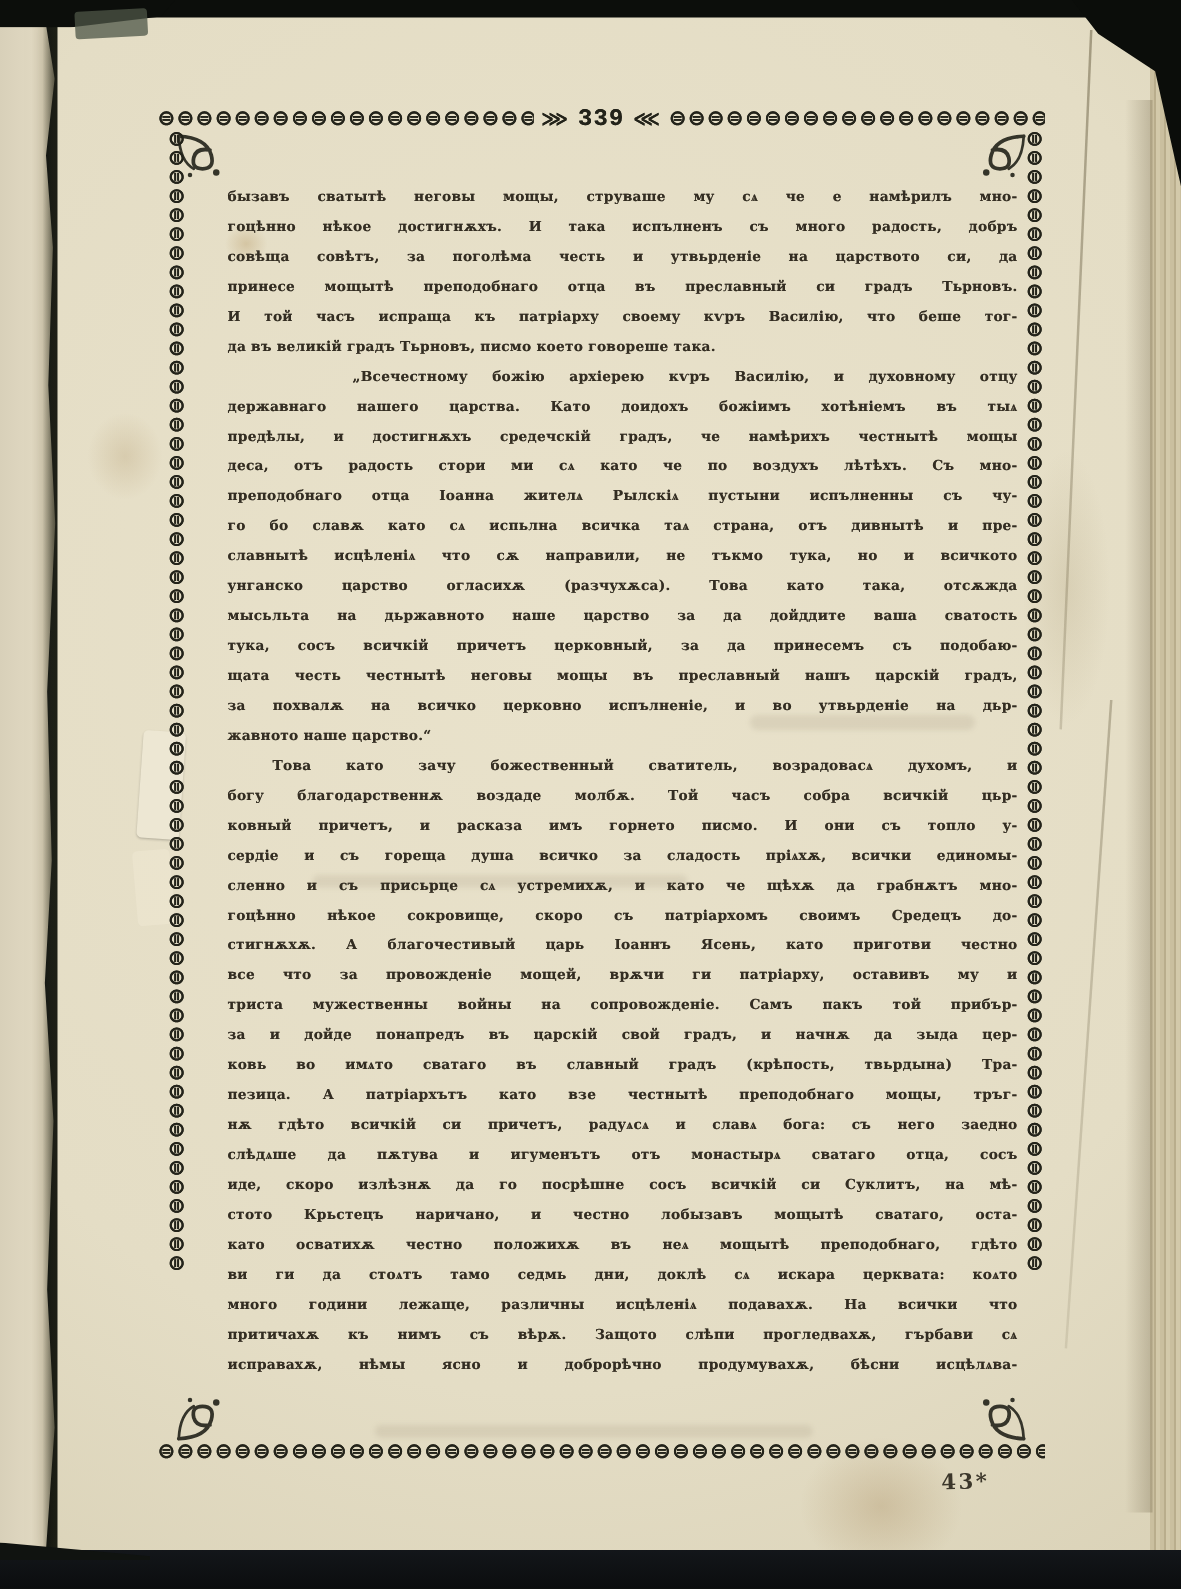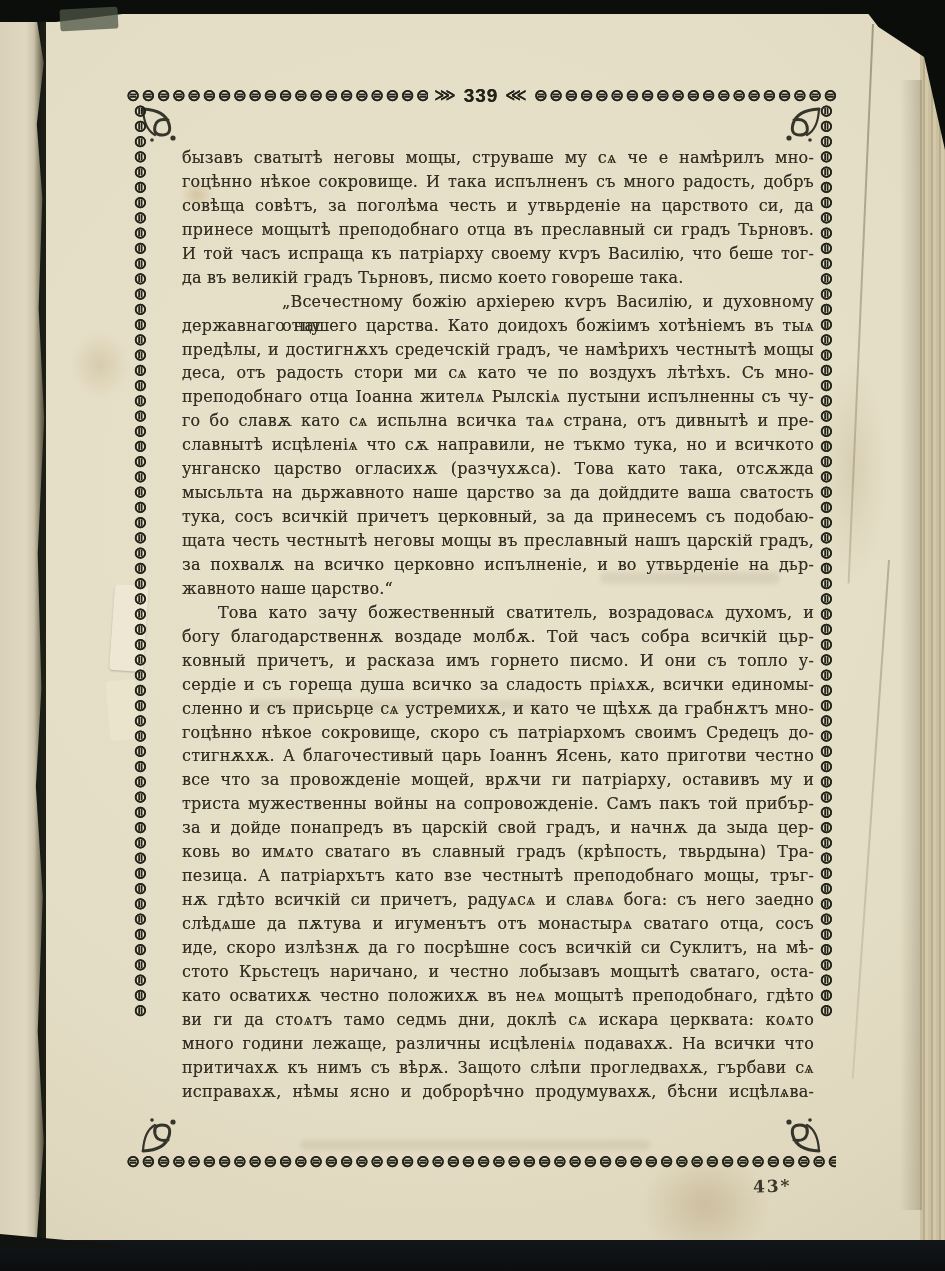--- a/index.html
+++ b/index.html
@@ -69,32 +69,32 @@
   .chain-top{position:absolute;left:126px;top:84px;width:710px;height:22px;display:flex;
      align-items:center;}
   .chain-bottom{position:absolute;left:126px;top:1150px;width:710px;height:22px;display:flex;
      align-items:center;}
   .chain-seg{flex:1 1 0;overflow:hidden;}
   .chain-vert{position:absolute;width:22px;overflow:hidden;
      writing-mode:vertical-rl;text-orientation:mixed;height:1046px;top:104px;}
   .chain-left{left:127px;}
   .chain-right{left:813px;}
   .header-group{display:flex;align-items:center;gap:7px;padding:0 6px;}
-  .pageno{font-family:Liberation Sans, sans-serif;font-weight:bold;font-size:19px;color:#23231a;
+  .pageno{font-family:Liberation Mono, monospace;font-weight:bold;font-size:19px;color:#23231a;
      letter-spacing:1px;}
   .head-orn{font-family:"DejaVu Sans",sans-serif;font-weight:bold;font-size:15px;color:#23231a;}
   .corner{position:absolute;width:42px;height:42px;opacity:.9;}
   .corner-tl{left:140px;top:106px;}
   .corner-tr{left:780px;top:106px;transform:scaleX(-1);}
   .corner-bl{left:140px;top:1112px;transform:scaleY(-1);}
   .corner-br{left:780px;top:1112px;transform:scale(-1,-1);}
 
   
   .textblock{position:absolute;left:182px;top:146px;width:632px;color:#332d22;}
-  .tl{font-family:"DejaVu Serif",serif;font-weight:normal;font-size:16px;height:23.95px;
+  .tl{font-family:"DejaVu Serif",serif;font-weight:bold;font-size:11px;height:23.95px;
      line-height:23.95px;white-space:nowrap;letter-spacing:.2px;
      text-shadow:0 0 .5px rgba(51,45,34,.6);}
   .tl.j{white-space:normal;text-align:justify;text-align-last:justify;word-spacing:.5px;}
   
   .signature{position:absolute;left:753px;top:1176px;font-family:"DejaVu Serif",serif;
      font-size:17px;color:#3c372b;letter-spacing:2px;transform:rotate(-2deg);font-weight:bold;}
 
   
   .ghost{position:absolute;height:12px;background:rgba(120,110,85,.12);filter:blur(2px);
      border-radius:6px;}
@@ -167,21 +167,21 @@
 </svg>
 <svg class="corner corner-br" viewBox="0 0 42 42">
   <path d="M3 3 q 22 1 26 15 q 3 11 -7 11 q -9 0 -7 -9 q 2 -8 13 -6" fill="none" stroke="#23231a" stroke-width="3" stroke-linecap="round"></path>
   <path d="M3 3 q 1 20 12 26" fill="none" stroke="#23231a" stroke-width="2.2" stroke-linecap="round"></path>
   <circle cx="33" cy="32" r="2.6" fill="#23231a"></circle>
   <circle cx="12" cy="34" r="1.8" fill="#23231a"></circle>
 </svg>
 
 <div class="textblock" id="textblock">
     <div class="tl j">бызавъ сватытѣ неговы мощы, струваше му сѧ че е намѣрилъ мно-</div>
-    <div class="tl j">гоцѣнно нѣкое сокровище.  И така испълненъ съ много радость, добръ</div>
+    <div class="tl j">гоцѣнно нѣкое достигнѫхъ.  И така испълненъ съ много радость, добръ</div>
     <div class="tl j">совѣща совѣтъ, за поголѣма честь и утвьрденіе  на царството си, да</div>
     <div class="tl j">принесе мощытѣ преподобнаго отца въ преславный  си градъ Тьрновъ.</div>
     <div class="tl j">И той часъ испраща къ патріарху своему кѵръ Василію, что беше тог-</div>
     <div class="tl">да въ великій градъ Тьрновъ, писмо което говореше така.</div>
     <div class="tl j" style="padding-left: 100px;">„Всечестному божію архіерею кѵръ Василію, и духовному отцу</div>
     <div class="tl j">державнаго нашего царства.  Като доидохъ божіимъ хотѣніемъ въ тыѧ</div>
     <div class="tl j">предѣлы, и достигнѫхъ средечскій градъ, че намѣрихъ честнытѣ мощы</div>
     <div class="tl j">деса, отъ радость стори ми сѧ като че по воздухъ лѣтѣхъ.  Съ мно-</div>
     <div class="tl j">преподобнаго отца Іоанна жителѧ Рылскіѧ пустыни испълненны съ чу-</div>
     <div class="tl j">го бо славѫ като сѧ испьлна всичка таѧ страна, отъ дивнытѣ и пре-</div>

